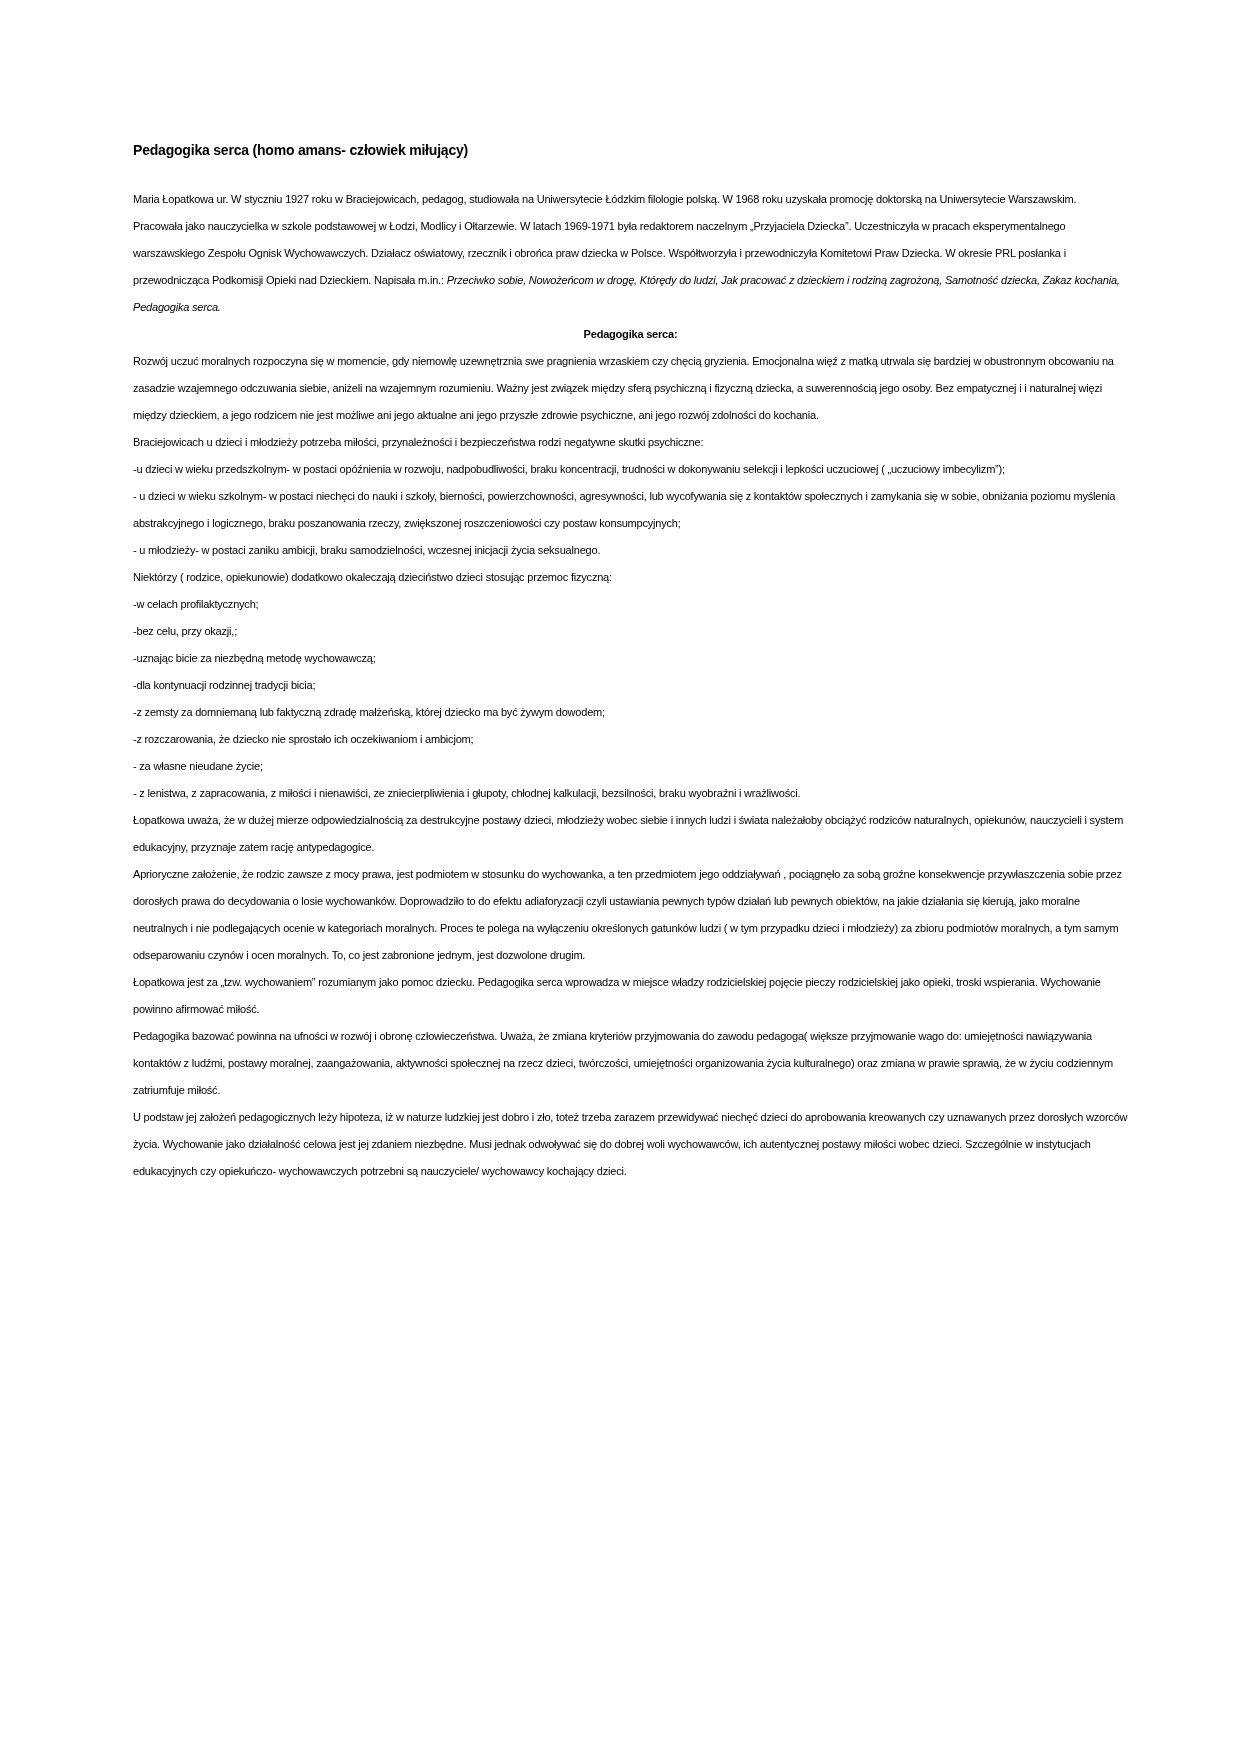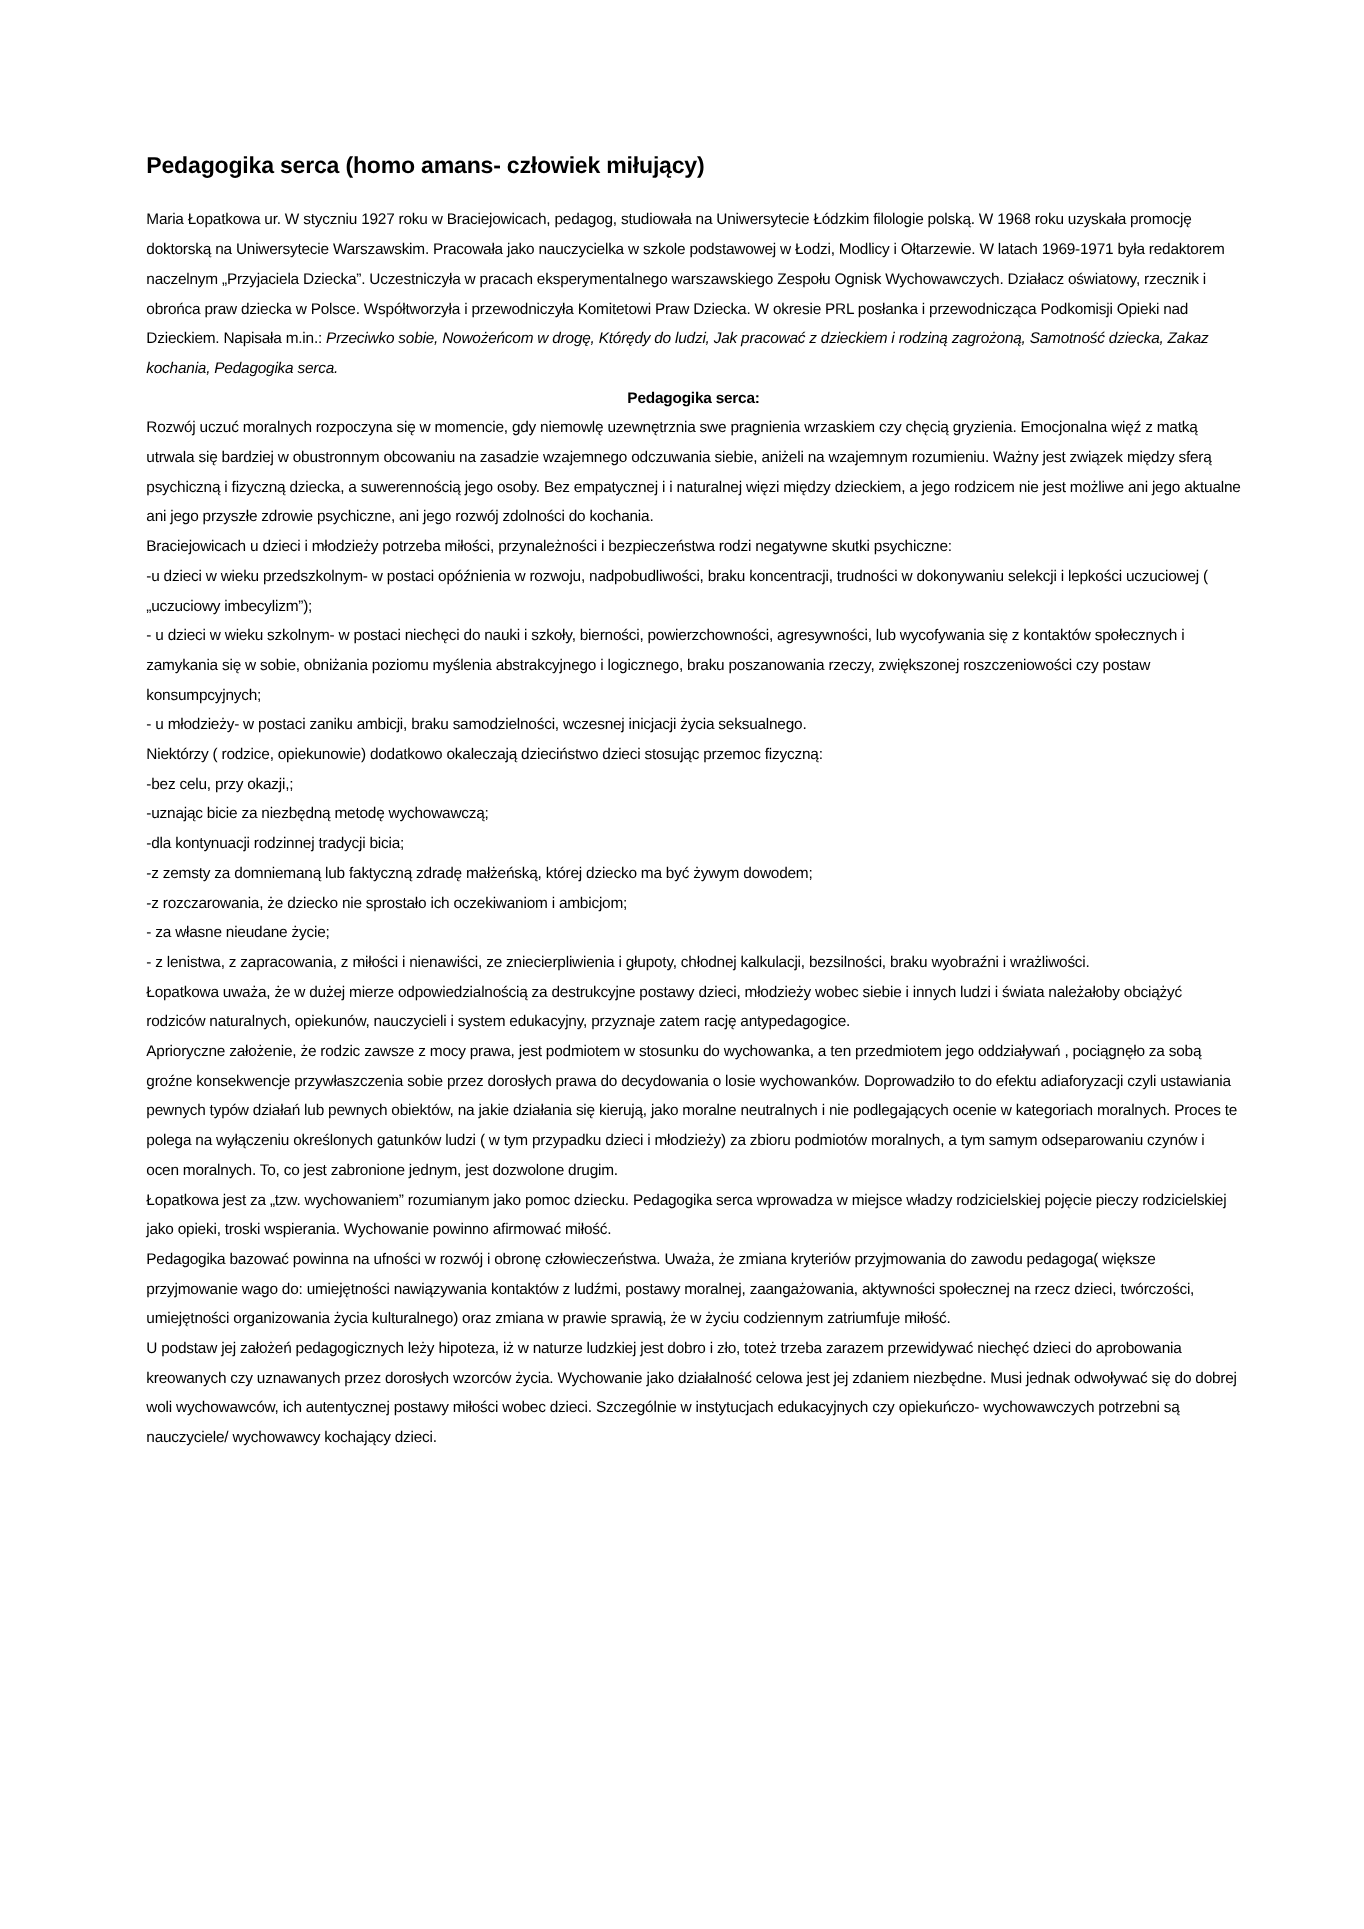--- a/index.html
+++ b/index.html
@@ -15,28 +15,28 @@
     overflow: hidden;
   }
   .page {
     box-sizing: border-box;
     width: 1240px;
     height: 1754px;
     padding: 137px 112px 0 133px;
     background: #ffffff;
   }
   .doc-title {
-    font-size: 21px;
+    font-size: 14px;
     line-height: 27px;
     font-weight: bold;
     letter-spacing: -0.2px;
     margin: 0 0 22px 0;
   }
   .para {
-    font-size: 14px;
+    font-size: 11px;
     line-height: 27px;
     letter-spacing: -0.2px;
     margin: 0;
     text-align: left;
   }
   .section-heading {
     font-weight: bold;
     text-align: center;
   }
   .intro-italic {
@@ -56,20 +56,21 @@
 
   <p class="para section-heading">Pedagogika serca:</p>
 
   <div id="body-text">
       <p class="para">Rozwój uczuć moralnych rozpoczyna się w momencie, gdy niemowlę uzewnętrznia swe pragnienia wrzaskiem czy chęcią gryzienia. Emocjonalna więź z matką utrwala się bardziej w obustronnym obcowaniu na zasadzie wzajemnego odczuwania siebie, aniżeli na wzajemnym rozumieniu. Ważny jest związek między sferą psychiczną i fizyczną dziecka, a suwerennością jego osoby. Bez empatycznej i i naturalnej więzi między dzieckiem, a jego rodzicem  nie jest możliwe ani jego aktualne ani jego przyszłe zdrowie psychiczne, ani jego rozwój zdolności do kochania.</p>
       <p class="para">Braciejowicach u dzieci i młodzieży potrzeba miłości, przynależności i bezpieczeństwa rodzi negatywne skutki psychiczne:</p>
       <p class="para">-u dzieci w wieku przedszkolnym- w postaci opóźnienia w rozwoju, nadpobudliwości, braku koncentracji, trudności w dokonywaniu selekcji i lepkości uczuciowej ( „uczuciowy imbecylizm”);</p>
       <p class="para">- u dzieci w wieku szkolnym- w postaci niechęci do nauki i szkoły, bierności, powierzchowności, agresywności, lub wycofywania się z kontaktów społecznych i zamykania się w sobie, obniżania poziomu myślenia abstrakcyjnego i logicznego, braku poszanowania rzeczy, zwiększonej roszczeniowości czy postaw  konsumpcyjnych;</p>
       <p class="para">- u młodzieży- w postaci zaniku ambicji, braku samodzielności, wczesnej inicjacji życia seksualnego.</p>
       <p class="para">Niektórzy ( rodzice, opiekunowie) dodatkowo okaleczają dzieciństwo dzieci stosując przemoc  fizyczną:</p>
+      <p class="para">-w celach profilaktycznych;</p>
       <p class="para">-bez celu, przy okazji,;</p>
       <p class="para">-uznając bicie za niezbędną metodę wychowawczą;</p>
       <p class="para">-dla kontynuacji rodzinnej tradycji bicia;</p>
       <p class="para">-z zemsty za domniemaną lub faktyczną zdradę małżeńską, której dziecko ma być żywym dowodem;</p>
       <p class="para">-z rozczarowania, że dziecko nie sprostało ich oczekiwaniom i ambicjom;</p>
       <p class="para">- za własne nieudane życie;</p>
       <p class="para">- z lenistwa, z zapracowania, z miłości i nienawiści, ze zniecierpliwienia i głupoty, chłodnej kalkulacji, bezsilności, braku wyobraźni  i wrażliwości.</p>
       <p class="para">Łopatkowa uważa, że w dużej mierze odpowiedzialnością za destrukcyjne postawy dzieci, młodzieży wobec siebie i innych ludzi i świata należałoby obciążyć rodziców naturalnych, opiekunów, nauczycieli i system edukacyjny, przyznaje zatem rację antypedagogice.</p>
       <p class="para">Aprioryczne założenie, że rodzic zawsze z mocy prawa, jest podmiotem w stosunku do wychowanka, a ten przedmiotem jego oddziaływań , pociągnęło za sobą groźne konsekwencje przywłaszczenia sobie przez dorosłych prawa do decydowania o losie wychowanków. Doprowadziło to do efektu adiaforyzacji czyli ustawiania pewnych typów działań lub pewnych obiektów, na jakie działania się kierują, jako moralne neutralnych i nie podlegających ocenie w kategoriach moralnych. Proces te polega na wyłączeniu określonych gatunków ludzi ( w tym przypadku dzieci i młodzieży) za zbioru podmiotów moralnych, a tym samym odseparowaniu czynów i ocen moralnych. To, co jest zabronione jednym, jest dozwolone drugim.</p>
       <p class="para">Łopatkowa jest za „tzw. wychowaniem” rozumianym jako pomoc dziecku. Pedagogika serca wprowadza w miejsce władzy rodzicielskiej pojęcie pieczy rodzicielskiej jako opieki, troski wspierania. Wychowanie powinno afirmować miłość.</p>

